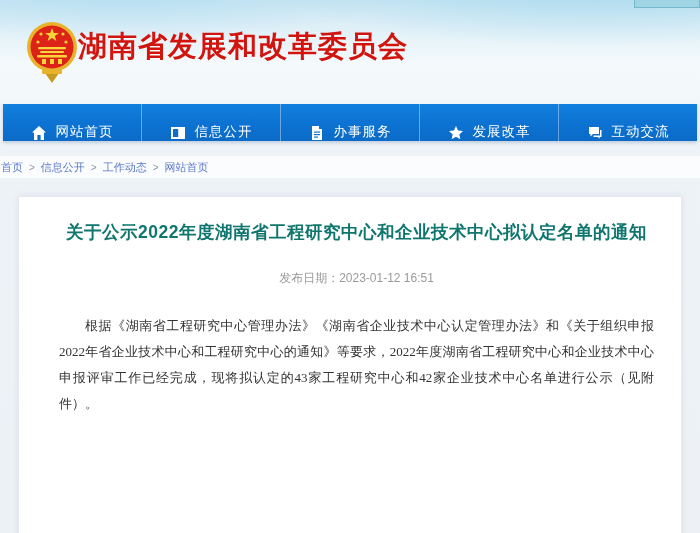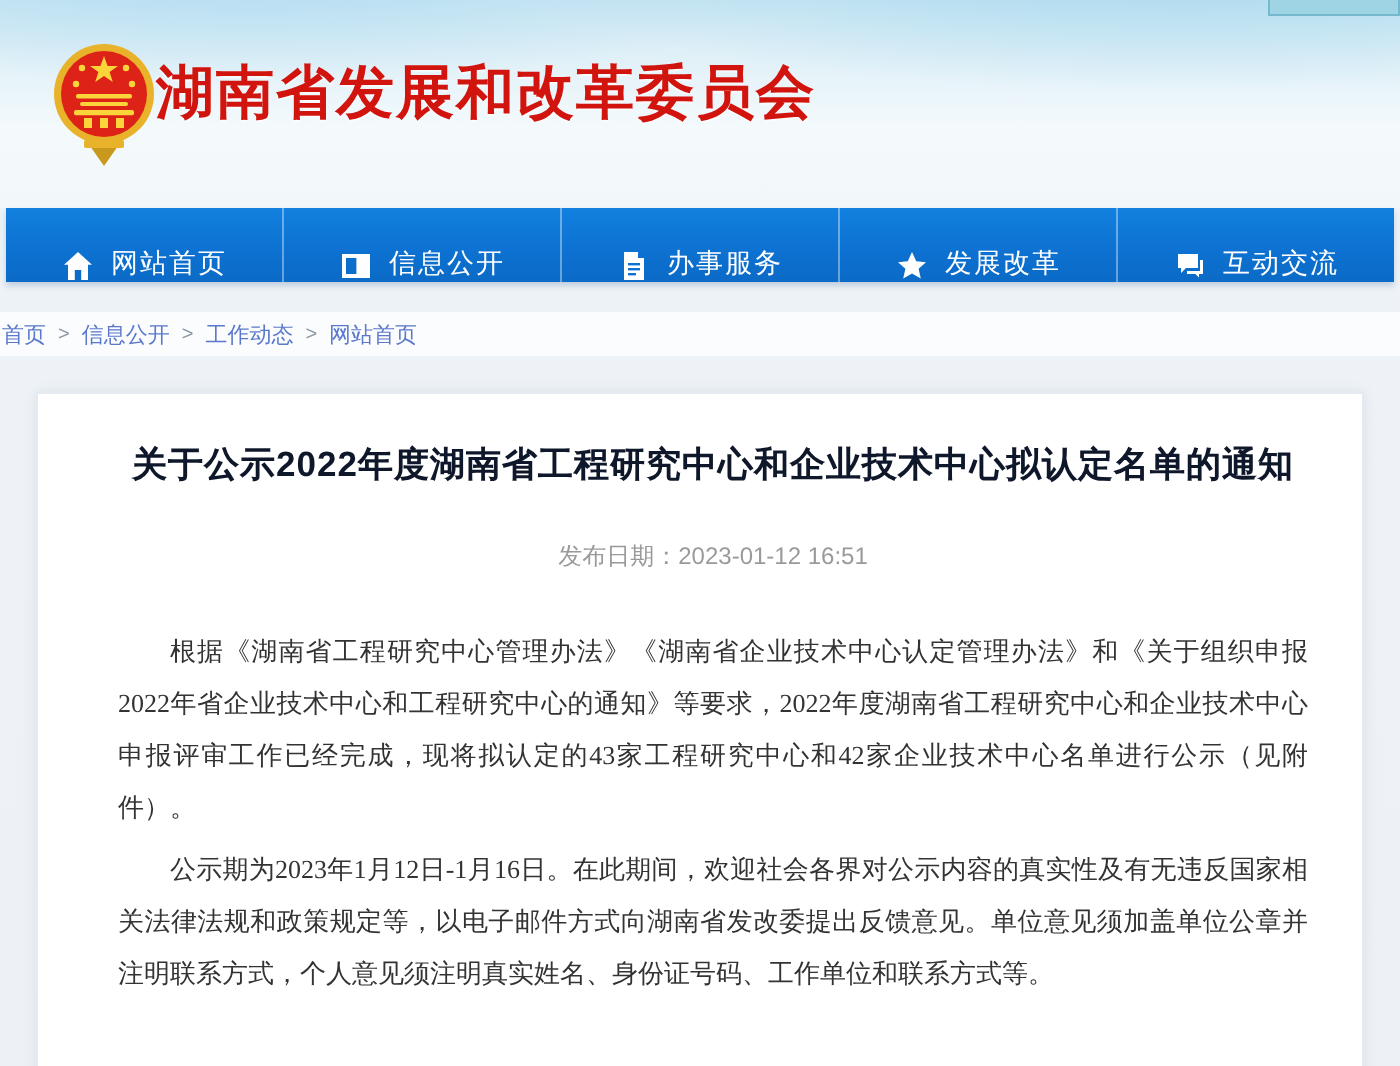--- a/index.html
+++ b/index.html
@@ -78,21 +78,21 @@
   .crumb-sep { color:#8c98a5; margin:0 6px; font-size:10px; }
 
   
   .card {
     position:absolute; left:18px; top:196px; width:664px; height:420px;
     background:#fff; border:1px solid #e4eaf0;
     box-shadow:0 0 6px rgba(120,150,180,.18);
     padding:22px 27px 40px 40px;
   }
   .article-title {
-    font-size:17.5px; font-weight:bold; color:#0f172a;
+    font-size:17.5px; font-weight:bold; color:#0f766e;
     text-align:center; line-height:26px; letter-spacing:.5px;
   }
   .pub-date { text-align:center; font-size:12px; color:#9a9a9a; margin-top:25px; }
   .article-body {
     margin-top:26px; font-family:"Liberation Serif", serif;
     font-size:13px; line-height:26px; color:#333; text-align:justify;
   }
   .article-body p { text-indent:2em; margin:0 0 5px; }
 </style>
 </head>
@@ -185,18 +185,17 @@
     <span class="crumb">网站首页</span>
   </div>
 
   <div class="card">
     <div class="article-title">关于公示2022年度湖南省工程研究中心和企业技术中心拟认定名单的通知</div>
     <div class="pub-date">
       <span>发布日期：</span><span>2023-01-12 16:51</span>
     </div>
     <div class="article-body">
       <p>根据《湖南省工程研究中心管理办法》《湖南省企业技术中心认定管理办法》和《关于组织申报2022年省企业技术中心和工程研究中心的通知》等要求，2022年度湖南省工程研究中心和企业技术中心申报评审工作已经完成，现将拟认定的43家工程研究中心和42家企业技术中心名单进行公示（见附件）。</p>
-      <p>公示期为2023年1月12日-1月16日。在此期间，欢迎社会各界对公示内容的真实性及有无违反国家相关法律法规和政策规定等，以电子邮件方式向湖南省发改委提出反馈意见。单位意见须加盖单位公章并注明联系方式，个人意见须注明真实姓名、身份证号码、工作单位和联系方式等。</p>
 
     </div>
   </div>
 
 </div>
 
 </body></html>

